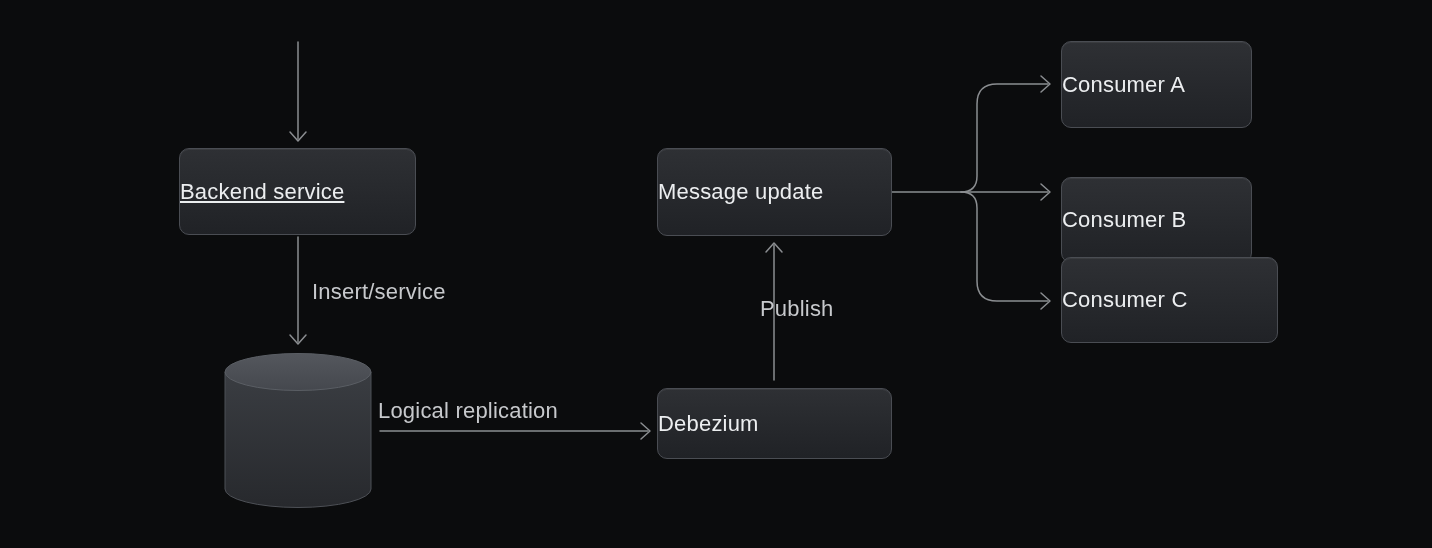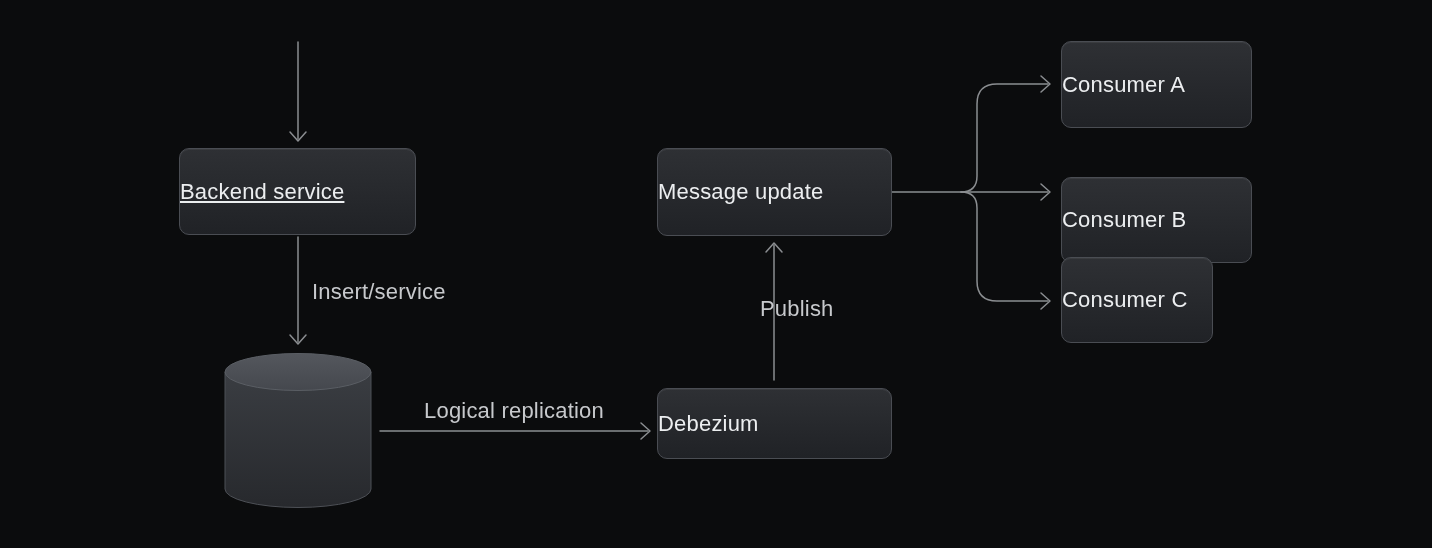--- a/index.html
+++ b/index.html
@@ -33,30 +33,30 @@
     justify-content: flex-start;
     color: #eceef0;
     font-size: 22px;
     letter-spacing: 0.2px;
   }
   .node-backend   { left: 179px; top: 148px; width: 237px; height: 87px; text-decoration: underline; }
   .node-broker    { left: 657px; top: 148px; width: 235px; height: 88px; }
   .node-debezium  { left: 657px; top: 388px; width: 235px; height: 71px; }
   .node-consumer-a{ left: 1061px; top: 41px;  width: 191px; height: 87px; }
   .node-consumer-b{ left: 1061px; top: 148px; width: 191px; height: 86px; margin-top: 29px; }
-  .node-consumer-c{ left: 1061px; top: 257px; width: 152px; height: 86px; }
+  .node-consumer-c{ left: 1061px; top: 257px; width: 217px; height: 86px; }
   .edge-label {
     position: absolute;
     color: #c7c9cc;
     font-size: 22px;
     letter-spacing: 0.2px;
     white-space: nowrap;
   }
   .label-insert   { left: 312px; top: 279px; }
-  .label-logical  { left: 378px; top: 398px; width: 272px; text-align: center; }
+  .label-logical  { left: 378px; top: 398px; width: 272px; text-align: left; }
   .label-publish  { left: 760px; top: 296px; }
 </style>
 </head>
 <body>
 
 <div class="stage">
 
   <svg class="connectors" viewBox="0 0 1432 548" xmlns="http://www.w3.org/2000/svg">
     <defs>
       <linearGradient id="cylBody" x1="0" y1="0" x2="0" y2="1">

